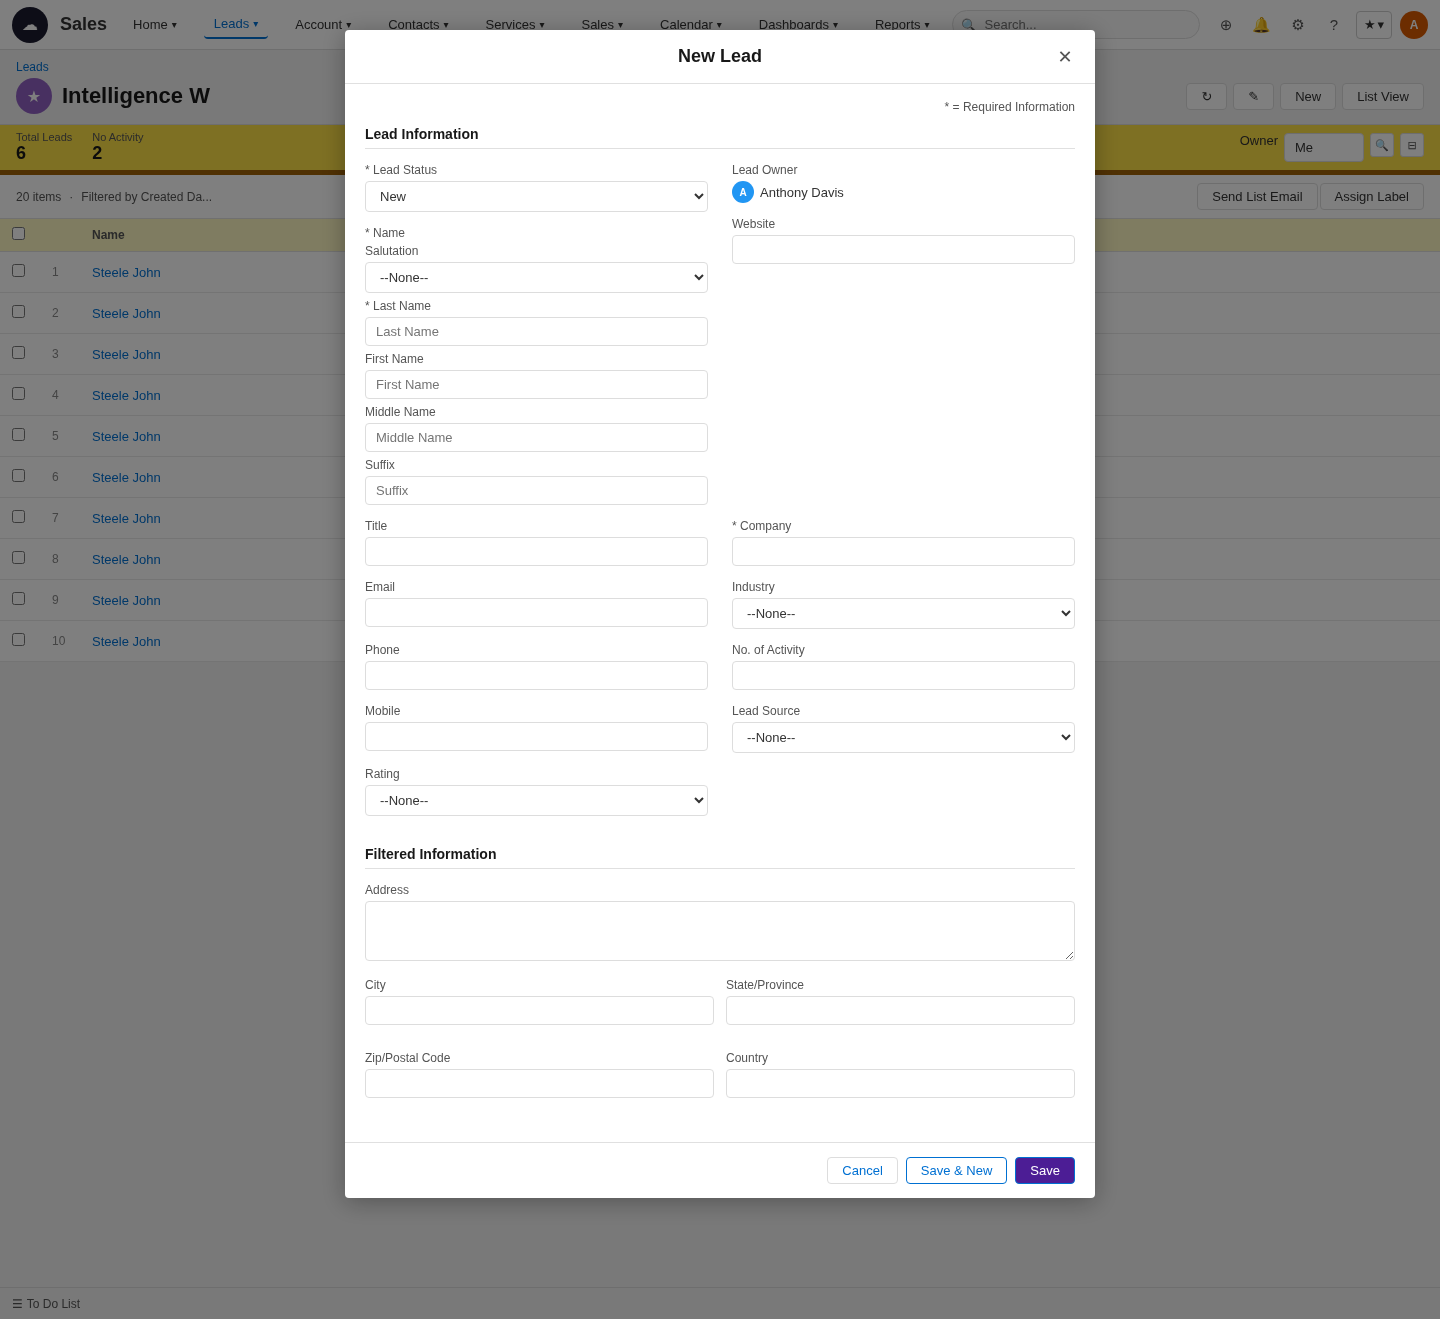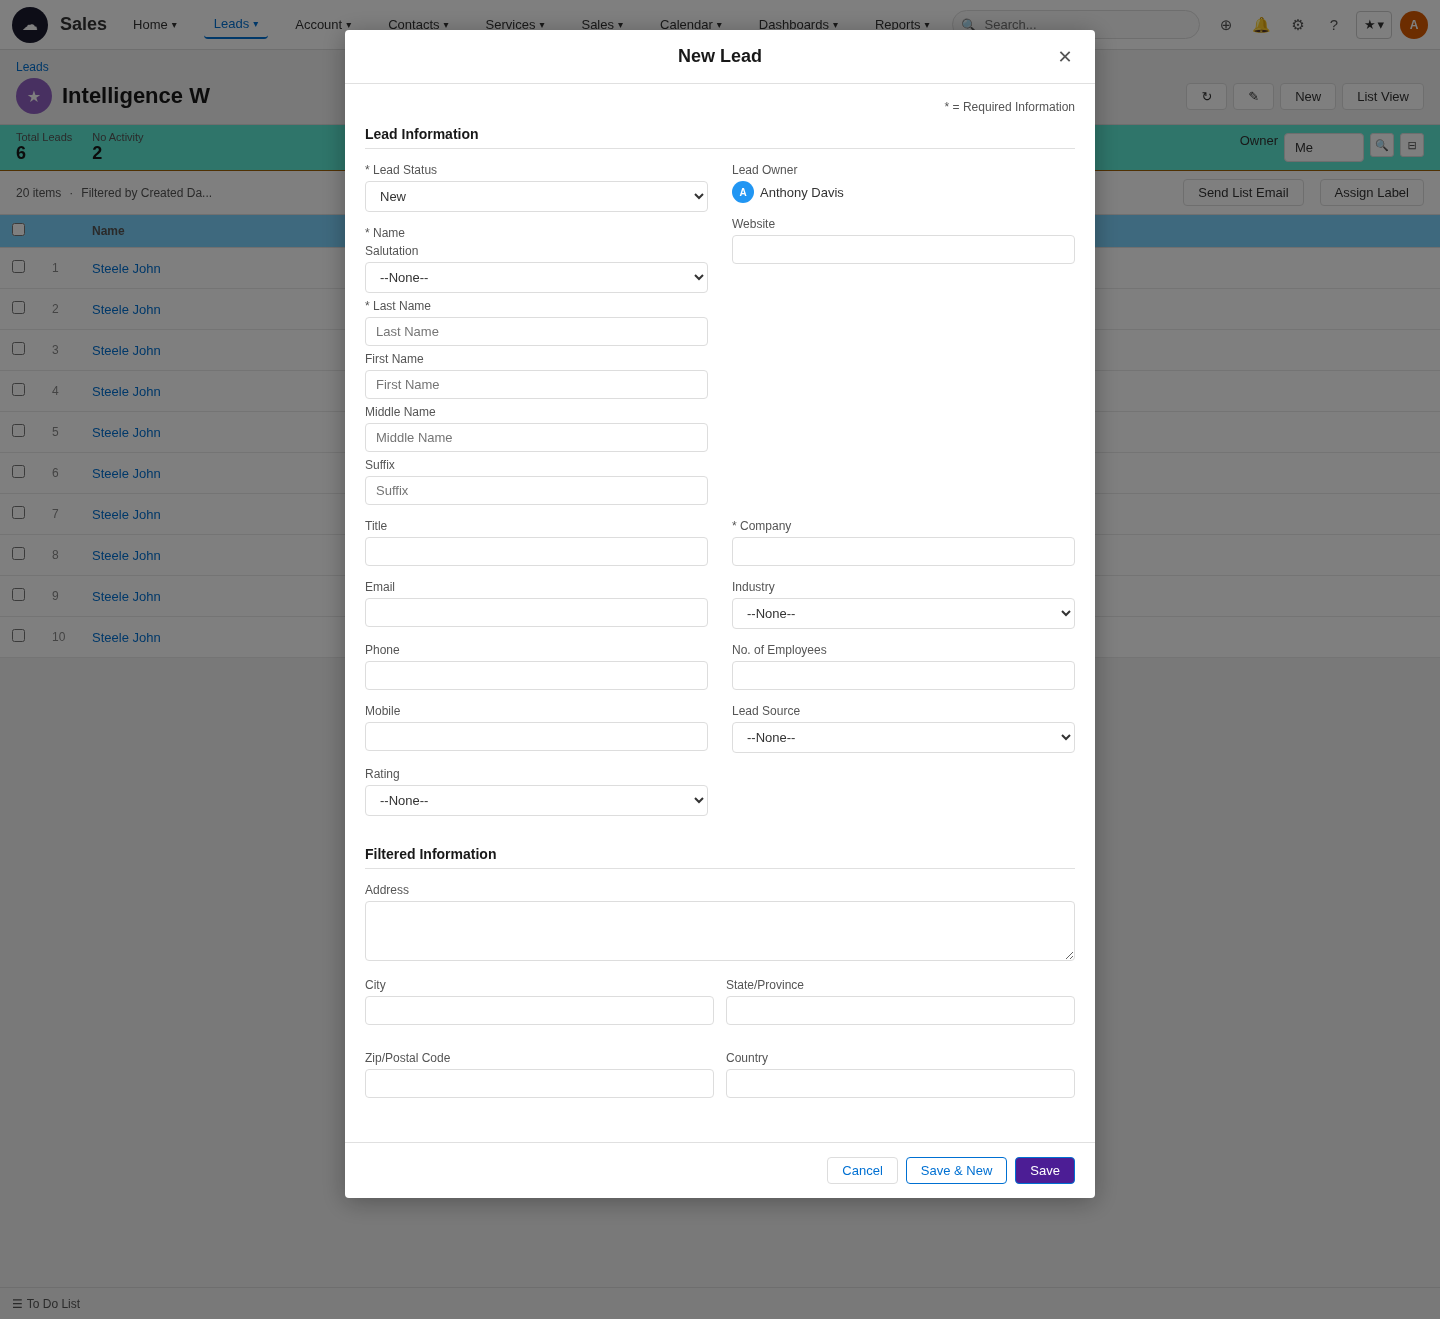--- a/index.html
+++ b/index.html
@@ -88,41 +88,41 @@
     .page-actions { display: flex; gap: 6px; }
     .btn {
       padding: 5px 14px; font-size: 13px; border-radius: 4px;
       cursor: pointer; border: 1px solid #ddd; background: white;
       color: #333;
     }
     .btn-primary { background: #0070d2; color: white; border-color: #0070d2; }
 
     
     .filter-bar {
-      background: #5eead4;
+      background: #fde047;
       padding: 6px 16px;
       display: flex; align-items: center; gap: 16px;
-      border-bottom: 1px solid #a16207;
+      border-bottom: 5px solid #a16207;
     }
     .stats { display: flex; gap: 20px; }
     .stat-item { display: flex; flex-direction: column; }
     .stat-label { font-size: 11px; color: #555; }
     .stat-value { font-size: 18px; font-weight: 700; color: #181818; }
     .filter-actions { margin-left: auto; display: flex; gap: 6px; }
 
     
     .table-container { background: white; margin: 0; }
     .table-toolbar {
       padding: 8px 16px; display: flex; align-items: center; gap: 8px;
       border-bottom: 1px solid #e0e0e0;
     }
     .item-count { font-size: 12px; color: #555; }
-    .table-toolbar-actions { margin-left: auto; display: flex; gap: 16px; }
+    .table-toolbar-actions { margin-left: auto; display: flex; gap: 2px; }
     table { width: 100%; border-collapse: collapse; }
-    thead { background: #7dd3fc; }
+    thead { background: #fef9c3; }
     th {
       padding: 8px 12px; text-align: left; font-size: 12px;
       color: #555; border-bottom: 1px solid #e0e0e0;
       font-weight: 600; white-space: nowrap;
     }
     td {
       padding: 8px 12px; font-size: 13px; border-bottom: 1px solid #e8e8e8;
     }
     .action-cell { display: flex; gap: 4px; align-items: center; }
     .action-icon-btn {
@@ -563,21 +563,21 @@
             <option>Agriculture</option>
             <option>Banking</option>
             <option>Technology</option>
           </select>
         </div>
         <div class="form-group">
           <label class="form-label">Phone</label>
           <input type="tel" class="form-control" style="">
         </div>
         <div class="form-group">
-          <label class="form-label">No. of Employees</label>
+          <label class="form-label">No. of Activity</label>
           <input type="text" class="form-control" style="">
         </div>
         <div class="form-group">
           <label class="form-label">Mobile</label>
           <input type="tel" class="form-control" style="">
         </div>
         <div class="form-group">
           <label class="form-label">Lead Source</label>
           <select class="form-select">
             <option>--None--</option>

